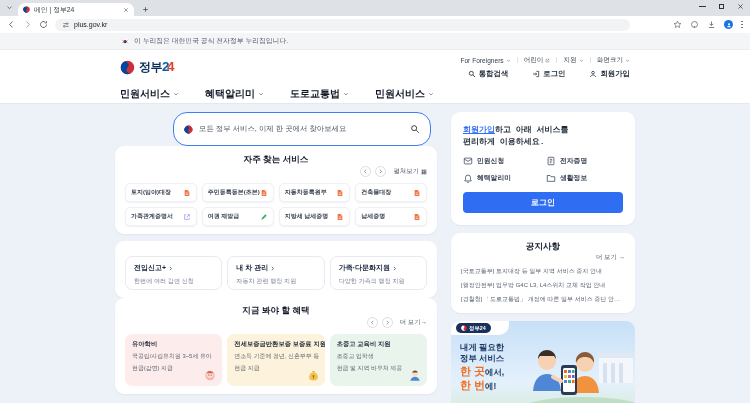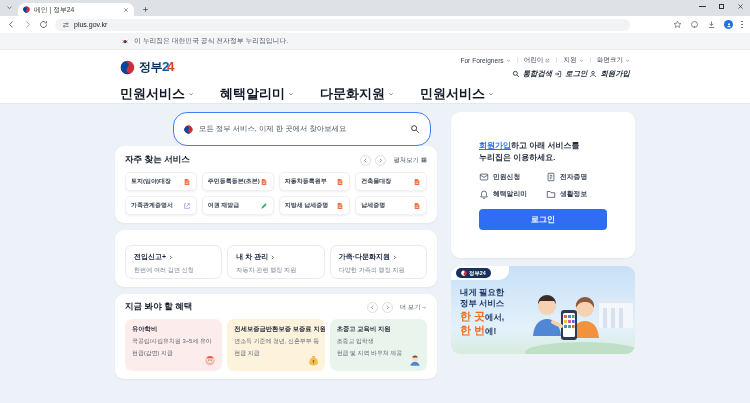--- a/index.html
+++ b/index.html
@@ -35,43 +35,43 @@
   
   .site-header { height:34px; background:#fff; }
   .header-inner { width:520px; margin:0 auto; height:100%; display:flex; align-items:center; justify-content:space-between; padding:0 5px; }
   .logo { display:flex; align-items:center; gap:4px; }
   .logo-text { font-size:12px; font-weight:bold; color:#0b2e5e; letter-spacing:-0.5px; }
   .logo-2 { color:#0b5cab; font-size:13.5px; } .logo-4 { color:#e3402a; font-size:13.5px; margin-left:-2px; }
   .header-right { display:flex; flex-direction:column; align-items:flex-end; gap:4px; }
   .util-links { display:flex; align-items:center; gap:6px; }
   .util-link { display:flex; align-items:center; gap:2px; font-size:6.6px; color:#374151; }
   .util-sep { width:1px; height:6px; background:#dfe3e8; }
-  .header-actions { display:flex; align-items:flex-start; gap:2px;font-style:italic; }
+  .header-actions { display:flex; align-items:flex-start; gap:24px; }
   .h-action { display:flex; align-items:center; gap:3px; font-size:7.4px; color:#1f2937; font-weight:bold; }
 
   
   .gnb { height:20px; background:#fff; border-bottom:1px solid #e6e8ec; }
   .gnb-inner { width:520px; margin:0 auto; height:100%; display:flex; align-items:center; gap:26px; padding:0 5px; }
-  .gnb-item { display:flex; align-items:center; gap:3px; font-size:13px; font-weight:bold; color:#111827; }
+  .gnb-item { display:flex; align-items:center; gap:3px; font-size:10px; font-weight:bold; color:#111827; }
 
   
   .main { height:299px; padding-top:8px; }
   .main-inner { width:520px; margin:0 auto; display:flex; justify-content:space-between; }
   .col-left { width:322px; }
   .col-right { width:184px; }
   .card { background:#fff; border-radius:9px; box-shadow:0 1px 2px rgba(20,40,80,.05); }
 
   
   .search-row { height:34px; display:flex; align-items:center; justify-content:flex-end; padding-right:6px; }
   .search-pill { width:258px; height:30px; border:1.5px solid #3f7df6; border-radius:14px; background:#fff;
     display:flex; align-items:center; gap:6px; padding:16px 10px; }
   .search-ph { font-size:7.4px; color:#4b5563; flex:1; }
 
   
-  .sec-head { display:flex; align-items:center; }
+  .sec-head { display:flex; align-items:center;flex-direction:column; }
   .sec-title { font-size:8.6px; font-weight:bold; color:#111827; }
   .sec-tools { margin-left:auto; display:flex; align-items:center; gap:4px; }
   .circle-btn { width:11px; height:11px; border:1px solid #d9dde3; border-radius:50%; background:#fff;
     display:flex; align-items:center; justify-content:center; color:#6b7280; }
   .small-link { font-size:6.4px; color:#4b5563; display:flex; align-items:center; gap:2px; margin-left:3px; }
   .freq-card { padding:8px 10px; }
   .freq-grid { margin-top:6px; display:grid; grid-template-columns:repeat(4,1fr); gap:5px; }
   .freq-btn { height:19px; background:#fff; border:1px solid #eef0f4; box-shadow:0 1px 2px rgba(20,40,80,.07);
     border-radius:5px; display:flex; align-items:center; justify-content:space-between; padding:0 5px; }
   .freq-label { font-size:6px; font-weight:bold; color:#374151; white-space:nowrap; }
@@ -80,30 +80,30 @@
   .onestop-card { margin-top:7px; padding:8px 10px; }
   .tabs { display:flex; align-items:center; gap:7px; margin-left:9px; }
   .tab-pill { font-size:6.2px; font-weight:bold; color:#fff; background:#17305c; border-radius:9px; padding:2.5px 7px; white-space:nowrap; }
   .tab-plain { font-size:6.2px; font-weight:bold; color:#374151; white-space:nowrap; }
   .onestop-grid { margin-top:7px; display:grid; grid-template-columns:repeat(3,1fr); gap:5px; }
   .os-card { border:1px solid #e7eaf0; border-radius:7px; padding:6px 8px; height:34px; background:#fff; }
   .os-title { font-size:7px; font-weight:bold; color:#16213c; display:flex; align-items:center; gap:2px; white-space:nowrap; }
   .os-desc { font-size:6.1px; color:#7b8494; margin-top:4px; white-space:nowrap; }
 
   
-  .benefit-card { margin-top:7px; padding:7px 10px 8px; }
+  .benefit-card { padding:7px 10px 8px; }
   .benefit-grid { margin-top:6px; display:grid; grid-template-columns:repeat(3,1fr); gap:5px; }
   .b-card { border-radius:7px; padding:6px 7px; height:52px; position:relative; overflow:hidden; }
   .b-pink { background:#fdecec; } .b-yellow { background:#fdf3dc; } .b-green { background:#e9f5ec; }
   .b-title { font-size:6.3px; font-weight:bold; color:#1f2937; white-space:nowrap; }
   .b-line { font-size:5.9px; color:#5b6472; margin-top:3px; white-space:nowrap; }
   .b-ico { position:absolute; right:5px; bottom:4px; }
 
   
-  .login-card { padding:28px; }
+  .login-card { padding:12px;font-family:Liberation Mono, monospace; }
   .login-head { font-size:8px; font-weight:bold; color:#1f2937; line-height:1.5; }
   .login-link { color:#2f6ef2; text-decoration:underline; }
   .feat-grid { margin:8px 0 9px; display:grid; grid-template-columns:1fr 1fr; gap:7px 6px; }
   .feat { display:flex; align-items:center; gap:4px; }
   .feat-label { font-size:6.8px; font-weight:bold; color:#374151; }
   .login-btn { width:100%; height:21px; background:#2f6ef2; border:none; border-radius:4px; color:#fff;
     font-size:8px; font-weight:bold; font-family:inherit; }
 
   
   .notices-card { margin-top:8px; padding:8px 10px 9px; }
@@ -287,21 +287,21 @@
           <path d="M5 9l7 7 7-7"></path>
         </svg>
       </span>
     <span class="gnb-item">
         <span>혜택알리미</span>
         <svg width="6" height="6" viewBox="0 0 24 24" fill="none" stroke="#6b7280" stroke-width="3">
           <path d="M5 9l7 7 7-7"></path>
         </svg>
       </span>
     <span class="gnb-item">
-        <span>다문화지원</span>
+        <span>도로교통법</span>
         <svg width="6" height="6" viewBox="0 0 24 24" fill="none" stroke="#6b7280" stroke-width="3">
           <path d="M5 9l7 7 7-7"></path>
         </svg>
       </span>
     <span class="gnb-item">
         <span>민원서비스</span>
         <svg width="6" height="6" viewBox="0 0 24 24" fill="none" stroke="#6b7280" stroke-width="3">
           <path d="M5 9l7 7 7-7"></path>
         </svg>
       </span>
@@ -509,21 +509,21 @@
         </div>
       </div>
 
     </div>
 
     <div class="col-right">
 
       <div class="card login-card">
         <div class="login-head">
           <span class="login-link">회원가입</span><span>하고 아래 서비스를</span><br>
-          <span>누리집은 이용하세요.</span>
+          <span>편리하게 이용하세요.</span>
         </div>
         <div class="feat-grid">
           <div class="feat">
             <svg width="10" height="10" viewBox="0 0 24 24" fill="none" stroke="#35415a" stroke-width="1.8">
                 <rect x="3" y="5" width="18" height="14" rx="2"></rect>
                 <path d="M3 7l9 6 9-6"></path>
               </svg>
             <span class="feat-label">민원신청</span>
           </div>
           <div class="feat">
@@ -543,20 +543,31 @@
           <div class="feat">
             <svg width="10" height="10" viewBox="0 0 24 24" fill="none" stroke="#35415a" stroke-width="1.8">
                 <path d="M3 6h7l2 3h9v11H3z"></path>
               </svg>
             <span class="feat-label">생활정보</span>
           </div>
         </div>
         <button class="login-btn">로그인</button>
       </div>
 
+      <div class="card notices-card">
+        <div class="sec-head">
+          <span class="sec-title">공지사항</span>
+          <div class="sec-tools">
+            <span class="small-link">더 보기 →</span>
+          </div>
+        </div>
+        <div class="notice-item">[국토교통부] 토지대장 등 일부 지역 서비스 중지 안내</div>
+        <div class="notice-item">[행정안전부] 업무망 G4C L3, L4스위치 교체 작업 안내</div>
+        <div class="notice-item">[경찰청] 「도로교통법」 개정에 따른 일부 서비스 중단 안…</div>
+      </div>
 
       <div class="banner">
         <div class="banner-tab">
           <span class="banner-badge">
             <svg width="6" height="6" viewBox="0 0 20 20">
               <g transform="rotate(-45 10 10)">
                 <circle cx="10" cy="10" r="9" fill="#cd2e3a"></circle>
                 <path d="M10 1a9 9 0 0 0 0 18 4.5 4.5 0 0 1 0-9 4.5 4.5 0 0 0 0-9" fill="#fff"></path>
               </g>
             </svg>

